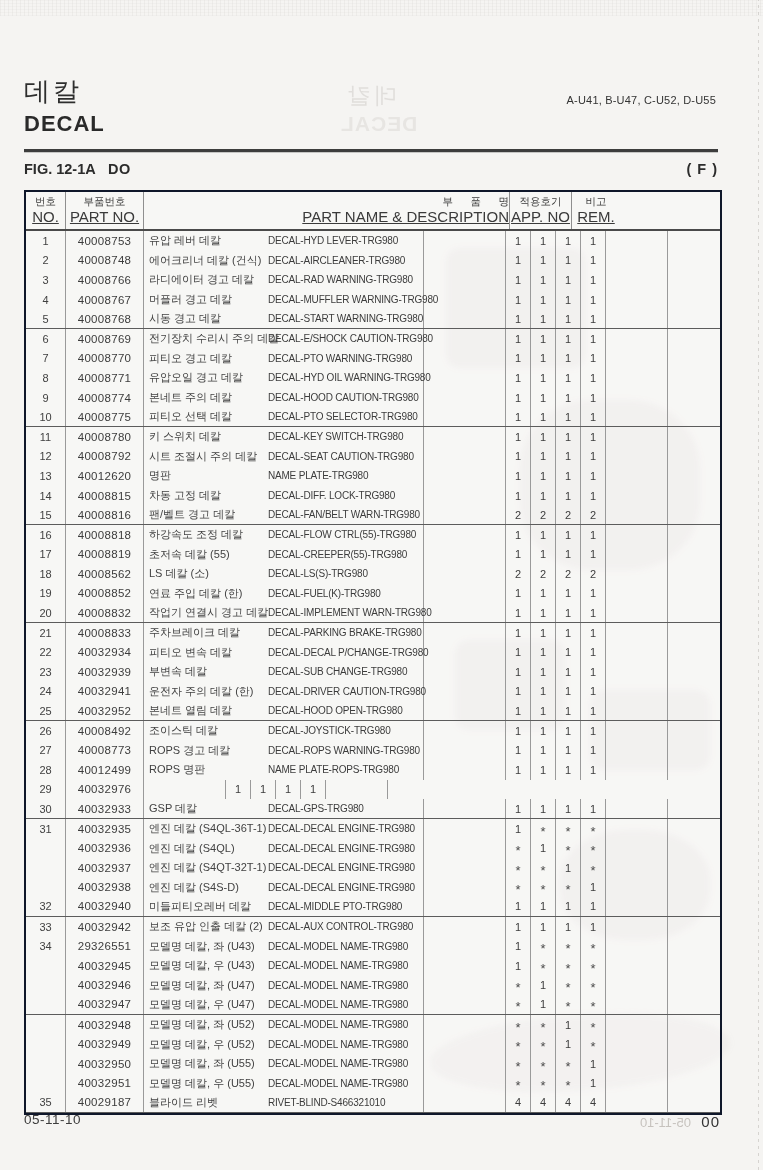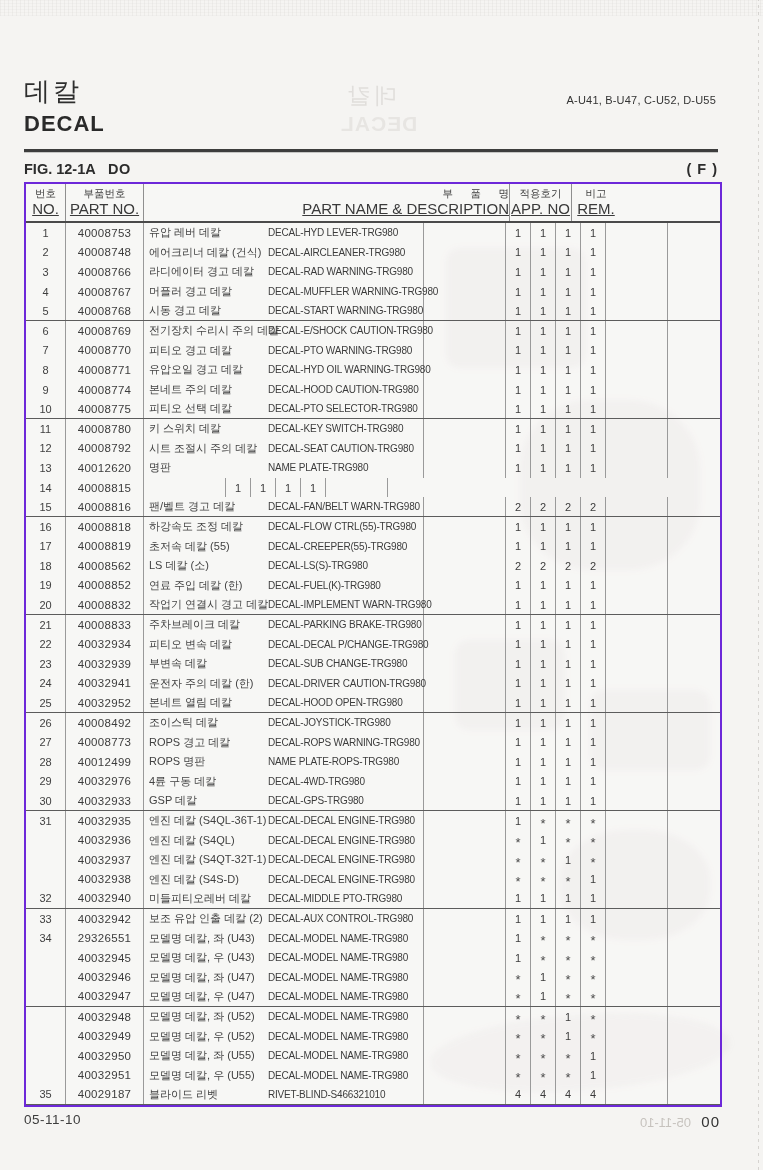--- a/index.html
+++ b/index.html
@@ -25,21 +25,21 @@
   .title-en{position:absolute;left:24px;top:111px;font-size:22px;font-weight:bold;
     letter-spacing:1px;color:#2a2a2a;}
   .rule{position:absolute;left:24px;top:149px;width:694px;height:3px;background:#3d3d3d;
     box-shadow:0 1px 0 rgba(60,60,60,.25);}
   .fig-row{position:absolute;left:24px;top:158px;width:694px;height:24px;font-weight:bold;
     font-size:14.5px;color:#2c2c2c;}
   .fig-label{position:absolute;left:0;top:3px;}
   .fig-code{position:absolute;left:84px;top:3px;letter-spacing:.5px;}
   .page-marker{position:absolute;right:0;top:3px;letter-spacing:1px;}
   
-  .parts-table{position:absolute;left:24px;top:182px;width:694px;border:2px solid #6d28d9;
+  .parts-table{position:absolute;left:24px;top:190px;width:694px;border:2px solid #0f172a;
     background:rgba(255,255,255,.25);}
   .thead{display:flex;height:39px;border-bottom:2px solid #4a4a4a;box-sizing:border-box;}
   .hc{box-sizing:border-box;border-right:1px solid #8f8f8f;display:flex;flex-direction:column;
     align-items:center;justify-content:center;line-height:1.25;}
   .hc .ko{font-size:10.5px;white-space:pre;}
   .hc .en{font-size:15px;text-decoration:underline;}
   .h-no{width:40px;}.h-part{width:78px;}.h-name{width:366px;align-items:flex-end;}
   .h-qty{width:100px;padding:0;justify-content:flex-start;}
   .h-qty .qty-top{width:100%;height:18px;border-bottom:1px solid #8f8f8f;box-sizing:border-box;
     display:flex;align-items:center;justify-content:center;font-size:11.5px;}
@@ -323,20 +323,24 @@
       <div class="td c-q">1</div>
       <div class="td c-q">1</div>
       <div class="td c-q">1</div>
       <div class="td c-app"></div>
       <div class="td c-rem"></div>
     </div>
 
     <div class="tr">
       <div class="td c-no">14</div>
       <div class="td c-part">40008815</div>
+      <div class="td c-name">
+        <span class="ko">차동 고정 데칼</span>
+        <span class="en">DECAL-DIFF. LOCK-TRG980</span>
+      </div>
       <div class="td c-gap"></div>
       <div class="td c-q">1</div>
       <div class="td c-q">1</div>
       <div class="td c-q">1</div>
       <div class="td c-q">1</div>
       <div class="td c-app"></div>
       <div class="td c-rem"></div>
     </div>
 
     <div class="tr group-end">
@@ -559,24 +563,20 @@
       <div class="td c-q">1</div>
       <div class="td c-q">1</div>
       <div class="td c-q">1</div>
       <div class="td c-app"></div>
       <div class="td c-rem"></div>
     </div>
 
     <div class="tr">
       <div class="td c-no">29</div>
       <div class="td c-part">40032976</div>
-      <div class="td c-name">
-        <span class="ko">4륜 구동 데칼</span>
-        <span class="en">DECAL-4WD-TRG980</span>
-      </div>
       <div class="td c-gap"></div>
       <div class="td c-q">1</div>
       <div class="td c-q">1</div>
       <div class="td c-q">1</div>
       <div class="td c-q">1</div>
       <div class="td c-app"></div>
       <div class="td c-rem"></div>
     </div>
 
     <div class="tr group-end">

